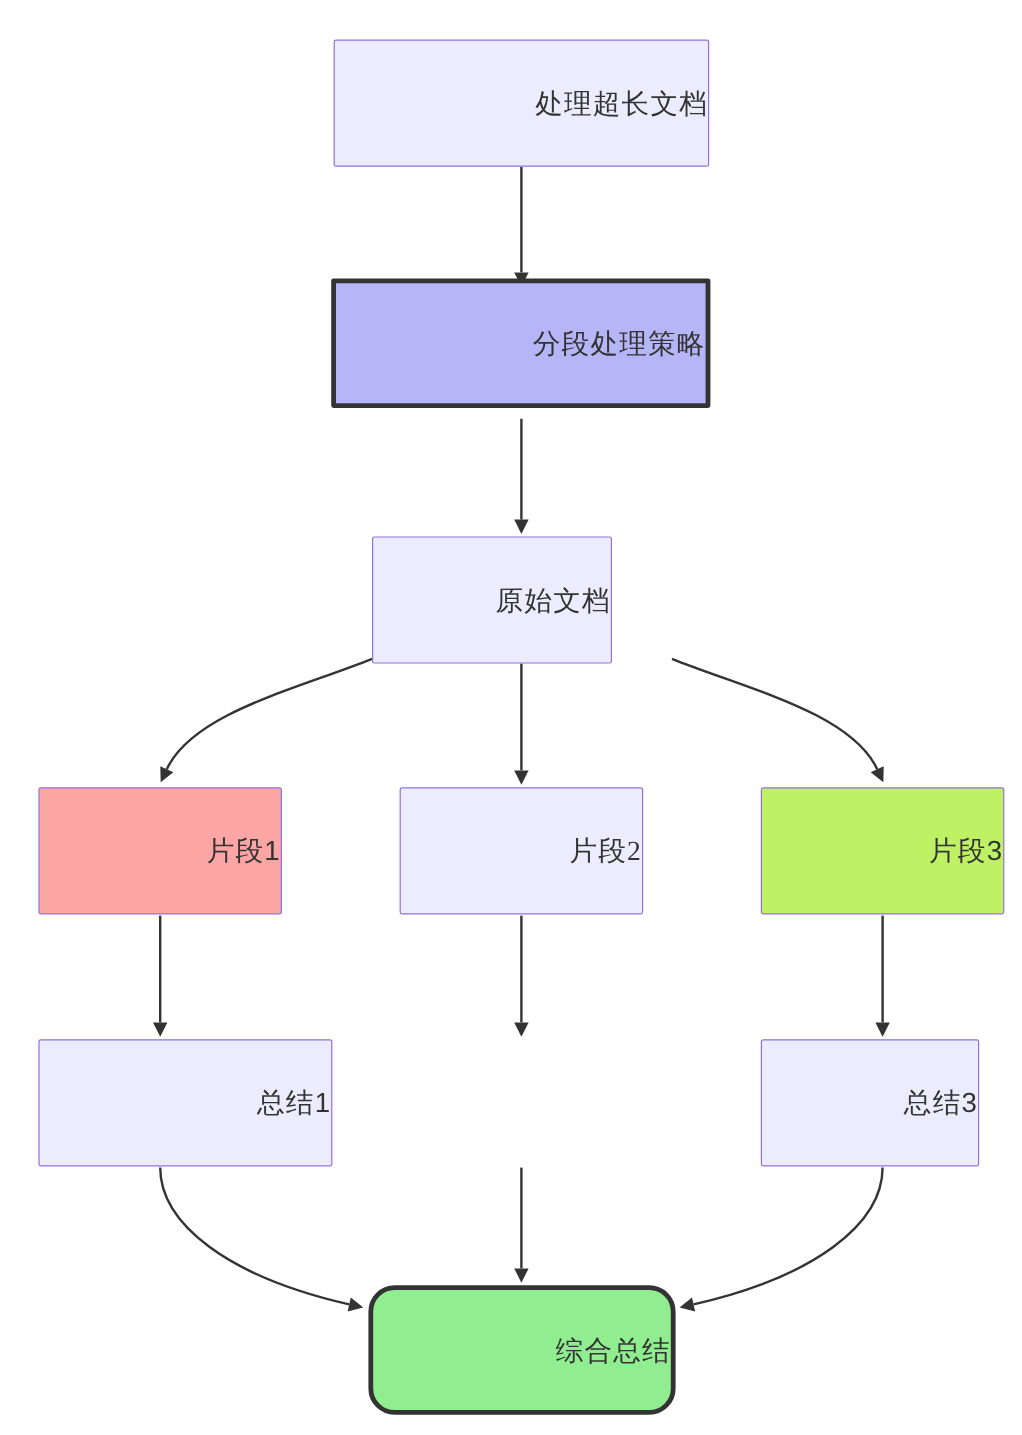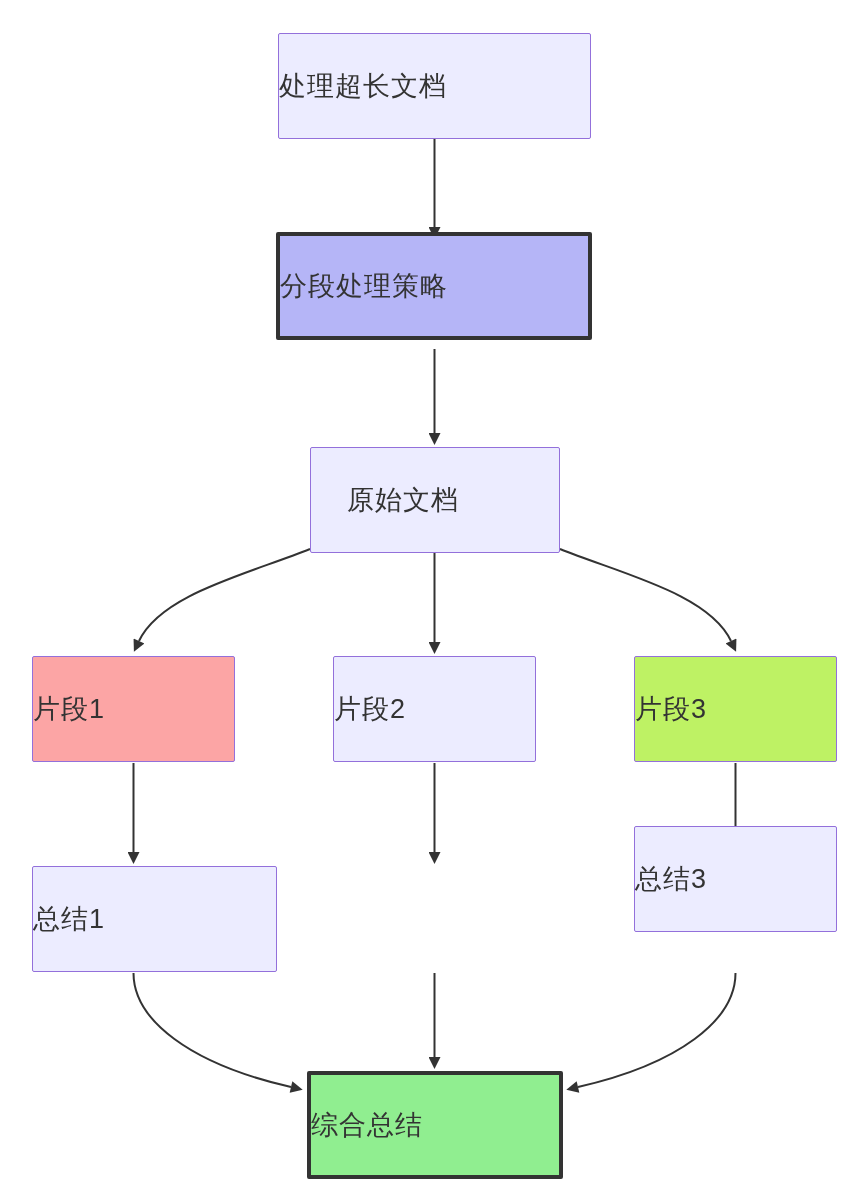--- a/index.html
+++ b/index.html
@@ -25,35 +25,35 @@
   }
   .arrowhead { fill: var(--edge-color); }
   .node {
     position: absolute;
     box-sizing: border-box;
     border-style: solid;
     border-width: 1px;
     border-radius: 2px;
     display: flex;
     align-items: center;
-    justify-content: flex-start;
-    font-size: 27px;
+    justify-content: flex-end;
+    font-size: 23px;
     color: var(--text-color);
     letter-spacing: 1px;
   }
   
   .n-A  { left: 278px; top: 33px;   width: 313px; height: 106px; }
   .n-B  { left: 276px; top: 232px;  width: 316px; height: 108px; }
-  .n-C  { left: 310px; top: 447px;  width: 250px; height: 106px; padding-left: 36px; }
+  .n-C  { left: 310px; top: 447px;  width: 200px; height: 106px; padding-left: 36px; }
   .n-D1 { left: 32px;  top: 656px;  width: 203px; height: 106px; }
   .n-D2 { left: 333px; top: 656px;  width: 203px; height: 106px; }
   .n-D3 { left: 634px; top: 656px;  width: 203px; height: 106px; }
   .n-E1 { left: 32px;  top: 866px;  width: 245px; height: 106px; }
   .n-E2 { left: 333px; top: 866px;  width: 203px; height: 106px; }
-  .n-E3 { left: 634px; top: 826px;  width: 203px; height: 106px; }
+  .n-E3 { left: 634px; top: 866px;  width: 182px; height: 106px; }
   .n-F  { left: 307px; top: 1071px; width: 256px; height: 108px; }
 </style>
 </head>
 <body>
 
 <div class="canvas" style="--edge-color: #333333; --text-color: #333333; background: rgb(255, 255, 255);">
 
   <svg class="edge-layer" viewBox="0 0 852 1196" xmlns="http://www.w3.org/2000/svg">
     <defs>
       <marker id="arrow" viewBox="0 0 10 10" refX="0" refY="5" markerWidth="14" markerHeight="12" markerUnits="userSpaceOnUse" orient="auto">
@@ -78,29 +78,29 @@
   </div>
   <div class="node n-B" style="background: rgb(181, 181, 247); border-color: rgb(51, 51, 51); border-width: 4px;">
     <span>分段处理策略</span>
   </div>
   <div class="node n-C" style="background: rgb(236, 236, 255); border-color: rgb(147, 112, 219); border-width: 1px;">
     <span>原始文档</span>
   </div>
   <div class="node n-D1" style="background: #fca5a5; border-color: rgb(147, 112, 219); border-width: 1px;">
     <span>片段1</span>
   </div>
-  <div class="node n-D2" style="background: rgb(236, 236, 255); border-color: rgb(147, 112, 219); border-width: 1px;">
+  <div class="node n-D2" style="background: rgb(236, 236, 255); border-color: rgb(147, 112, 219); border-width: 1px; font-family: Liberation Serif, serif;">
     <span>片段2</span>
   </div>
   <div class="node n-D3" style="background: #bef264; border-color: rgb(147, 112, 219); border-width: 1px;">
     <span>片段3</span>
   </div>
   <div class="node n-E1" style="background: rgb(236, 236, 255); border-color: rgb(147, 112, 219); border-width: 1px;">
     <span>总结1</span>
   </div>
   <div class="node n-E3" style="background: rgb(236, 236, 255); border-color: rgb(147, 112, 219); border-width: 1px;">
     <span>总结3</span>
   </div>
-  <div class="node n-F" style="background: rgb(144, 238, 144); border-color: rgb(51, 51, 51); border-width: 4px;">
+  <div class="node n-F" style="background: rgb(144, 238, 144); border-color: rgb(51, 51, 51); border-width: 4px; border-radius: 22px;">
     <span>综合总结</span>
   </div>
 
 </div>
 
 </body></html>

